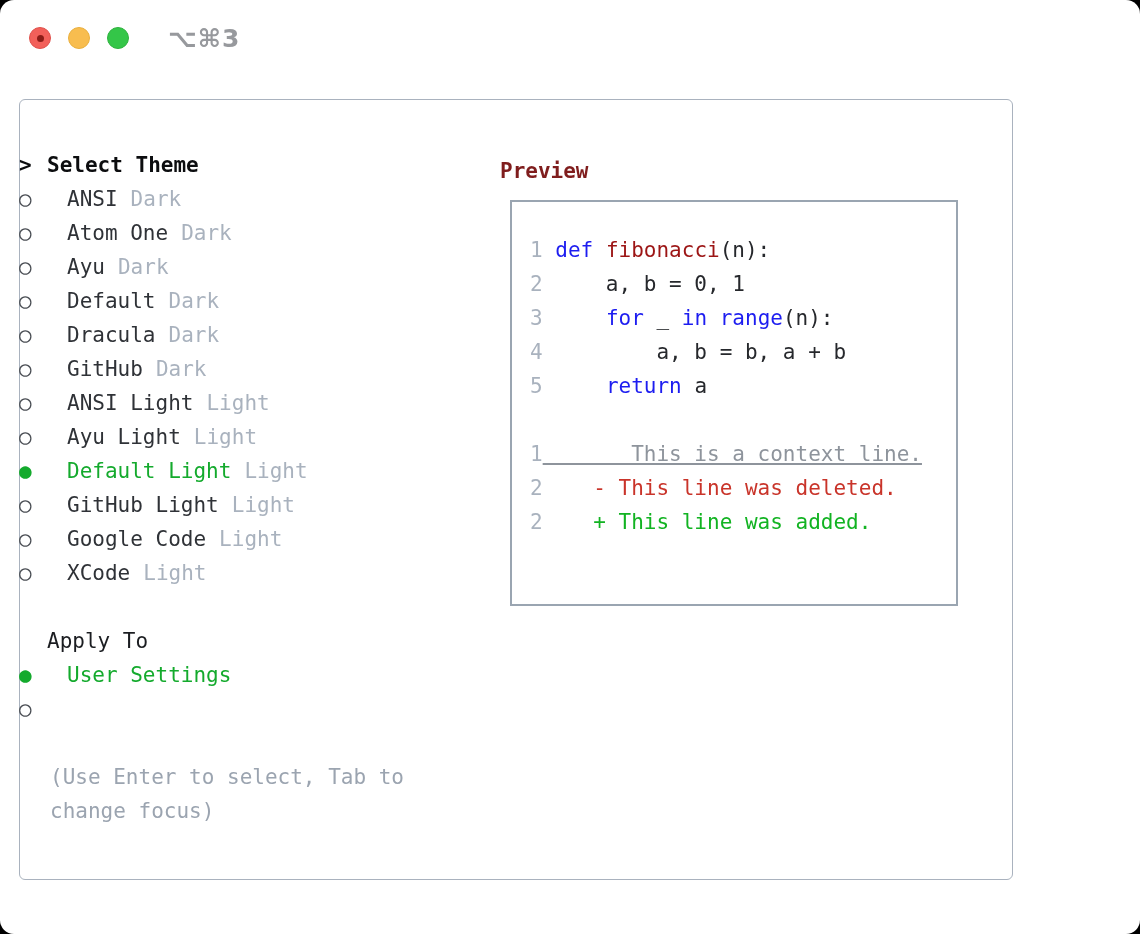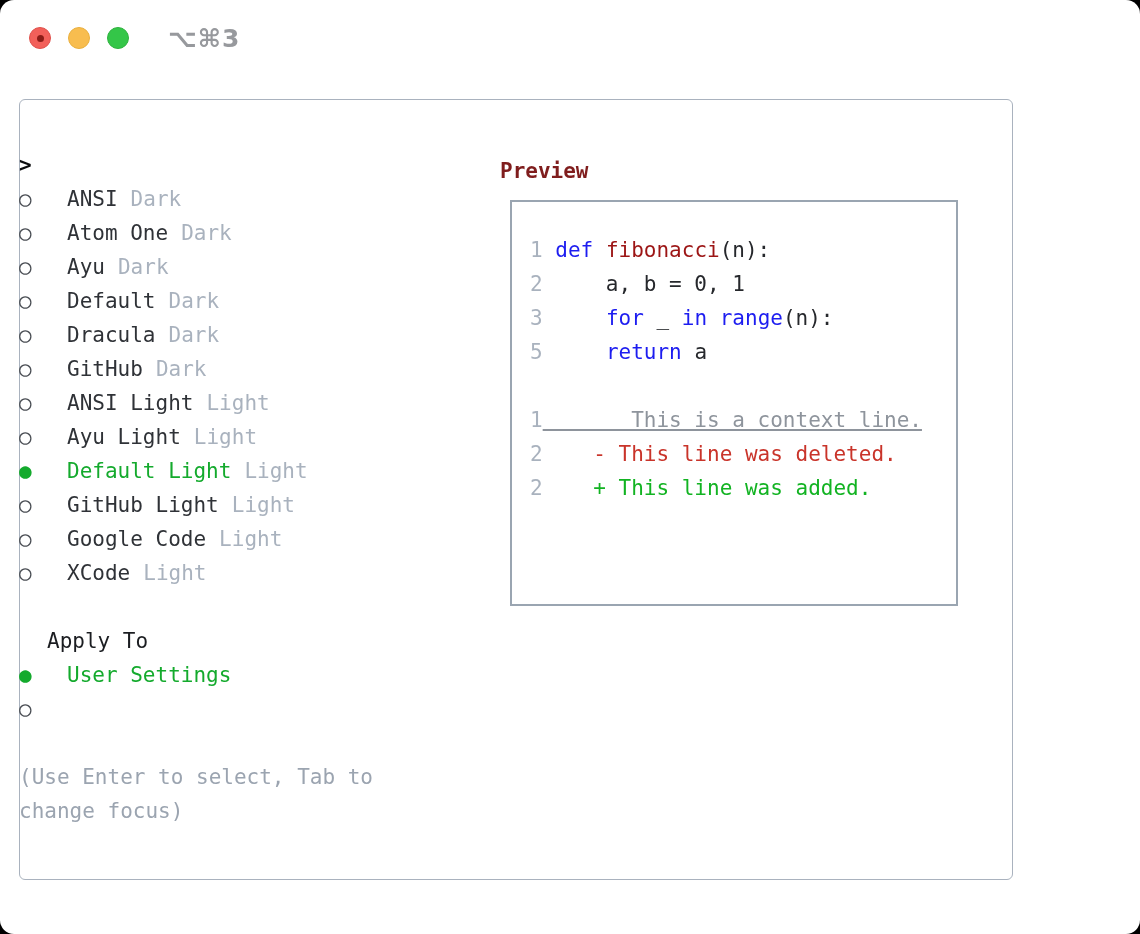--- a/index.html
+++ b/index.html
@@ -23,21 +23,21 @@
   .row{display:flex;align-items:center;height:34px;white-space:pre;}
   .marker{display:inline-block;width:28px;color:#4b4f55;}
   .row-header .marker{color:#0c0d0f;font-weight:700;}
   .row-header .lbl{font-weight:700;color:#0c0d0f;}
   .opt-name{color:#2f3237;margin-left:20px;}
   .opt-tag{color:var(--tag-gray);margin-left:0.62em;}
   .row.selected .marker{color:var(--selected-green);}
   .row.selected .opt-name{color:var(--selected-green);}
   .spacer{height:34px;}
   .apply-header .lbl{color:#1b1d21;text-align:center;}
-  .hint{height:34px;line-height:34px;color:var(--hint-gray);white-space:pre;}
+  .hint{height:34px;line-height:34px;color:var(--hint-gray);white-space:pre;padding-left:31px;}
   
   .preview-title{position:absolute;left:500px;top:154px;height:34px;line-height:34px;
                  font-size:21px;font-weight:700;color:#7f1d1d;}
   .preview-box{position:absolute;left:510px;top:200px;width:448px;height:406px;box-sizing:border-box;
                border:2px solid var(--preview-border);background:#fff;padding:31px 0 0 18px;overflow:hidden;}
   .code-line{height:34px;line-height:34px;font-size:21px;white-space:pre;}
   .tok-lineno{color:var(--line-number);}
   .tok-keyword{color:var(--keyword);}
   .tok-function{color:var(--function-name);}
   .tok-plain{color:var(--code-plain);}
@@ -57,20 +57,21 @@
     <span class="tl tl-min"></span>
     <span class="tl tl-max"></span>
     <span class="win-title">⌥⌘3</span>
   </div>
 
   <div class="panel"></div>
 
   <div class="left-col">
     <div class="row row-header">
       <span class="marker">&gt;</span>
+      <span class="lbl">Select Theme</span>
     </div>
     <div id="theme-items">
         <div class="row"><span class="marker">○</span><span class="opt-name">ANSI</span><span class="opt-tag">Dark</span></div>
         <div class="row"><span class="marker">○</span><span class="opt-name">Atom One</span><span class="opt-tag">Dark</span></div>
         <div class="row"><span class="marker">○</span><span class="opt-name">Ayu</span><span class="opt-tag">Dark</span></div>
         <div class="row"><span class="marker">○</span><span class="opt-name">Default</span><span class="opt-tag">Dark</span></div>
         <div class="row"><span class="marker">○</span><span class="opt-name">Dracula</span><span class="opt-tag">Dark</span></div>
         <div class="row"><span class="marker">○</span><span class="opt-name">GitHub</span><span class="opt-tag">Dark</span></div>
         <div class="row"><span class="marker">○</span><span class="opt-name">ANSI Light</span><span class="opt-tag">Light</span></div>
         <div class="row"><span class="marker">○</span><span class="opt-name">Ayu Light</span><span class="opt-tag">Light</span></div>
@@ -91,20 +92,21 @@
     <div class="spacer"></div>
     <div class="hint">(Use Enter to select, Tab to</div>
     <div class="hint">change focus)</div>
   </div>
 
   <div class="preview-title">Preview</div>
   <div class="preview-box" id="preview-box">
       <div class="code-line"><span class="tok-lineno">1 </span><span class="tok-keyword">def</span><span class="tok-plain"> </span><span class="tok-function">fibonacci</span><span class="tok-plain">(n):</span></div>
       <div class="code-line"><span class="tok-lineno">2 </span><span class="tok-plain">    a, b = 0, 1</span></div>
       <div class="code-line"><span class="tok-lineno">3 </span><span class="tok-plain">    </span><span class="tok-keyword">for</span><span class="tok-plain"> _ </span><span class="tok-keyword">in</span><span class="tok-plain"> </span><span class="tok-keyword">range</span><span class="tok-plain">(n):</span></div>
+      <div class="code-line"><span class="tok-lineno">4 </span><span class="tok-plain">        a, b = b, a + b</span></div>
       <div class="code-line"><span class="tok-lineno">5 </span><span class="tok-plain">    </span><span class="tok-keyword">return</span><span class="tok-plain"> a</span></div>
       <div class="code-line"></div>
       <div class="code-line"><span class="tok-lineno">1</span><span class="tok-context">       This is a context line.</span></div>
       <div class="code-line"><span class="tok-lineno">2</span><span class="tok-removed">    - This line was deleted.</span></div>
       <div class="code-line"><span class="tok-lineno">2</span><span class="tok-added">    + This line was added.</span></div>
     </div>
 
 </div>
 
 </body></html>

